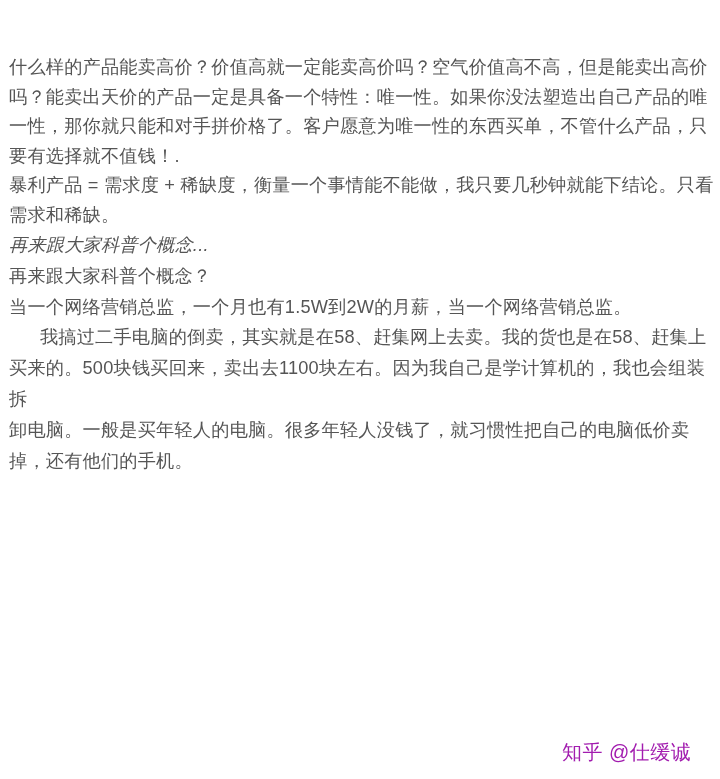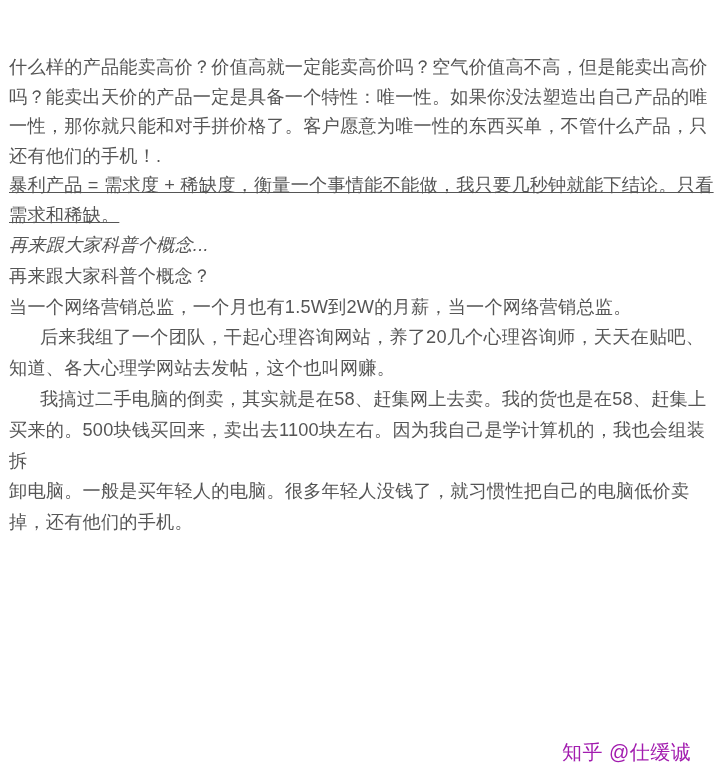--- a/index.html
+++ b/index.html
@@ -16,21 +16,21 @@
   }
   #article p {
     margin: 0;
     color: #555555;
     font-size: 18.2px;
     letter-spacing: 0.2px;
     white-space: pre-wrap;
     word-break: break-all;
   }
   .intro   { line-height: 29.5px; }
-  .gap-lg  { margin-top: 63px; text-decoration: underline; }
+  .gap-lg  { margin-top: 63px; }
   .tail    { line-height: 30.8px; }
   .body-start { margin-top: 54px; font-style: italic; }
   .indent  { text-indent: 1.7em; }
   #watermark {
     position: absolute;
     left: 562px;
     top: 739px;
     font-size: 20px;
     letter-spacing: 0.5px;
     color: #a21caf;
@@ -38,27 +38,25 @@
     pointer-events: none;
   }
 </style>
 </head>
 <body>
 
 <div id="article">
     <p class="intro">什么样的产品能卖高价？价值高就一定能卖高价吗？空气价值高不高，但是能卖出高价
 吗？能卖出天价的产品一定是具备一个特性：唯一性。如果你没法塑造出自己产品的唯
 一性，那你就只能和对手拼价格了。客户愿意为唯一性的东西买单，不管什么产品，只
-还有他们的手机！.</p>
+要有选择就不值钱！.</p>
     <p class="intro gap-lg">暴利产品 = 需求度 + 稀缺度，衡量一个事情能不能做，我只要几秒钟就能下结论。只看
 需求和稀缺。</p>
     <p class="tail body-start">再来跟大家科普个概念...</p>
     <p class="tail">再来跟大家科普个概念？</p>
     <p class="tail">当一个网络营销总监，一个月也有1.5W到2W的月薪，当一个网络营销总监。</p>
-    <p class="tail indent">后来我组了一个团队，干起心理咨询网站，养了20几个心理咨询师，天天在贴吧、
-知道、各大心理学网站去发帖，这个也叫网赚。</p>
     <p class="tail indent">我搞过二手电脑的倒卖，其实就是在58、赶集网上去卖。我的货也是在58、赶集上
 买来的。500块钱买回来，卖出去1100块左右。因为我自己是学计算机的，我也会组装拆
 卸电脑。一般是买年轻人的电脑。很多年轻人没钱了，就习惯性把自己的电脑低价卖
 掉，还有他们的手机。</p>
   </div>
 
 <div id="watermark">知乎 @仕缓诚</div>
 
 </body></html>

